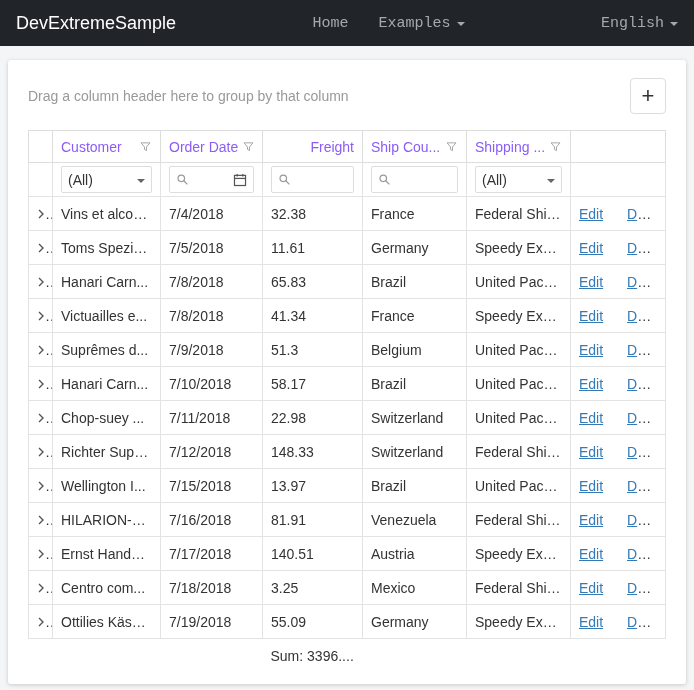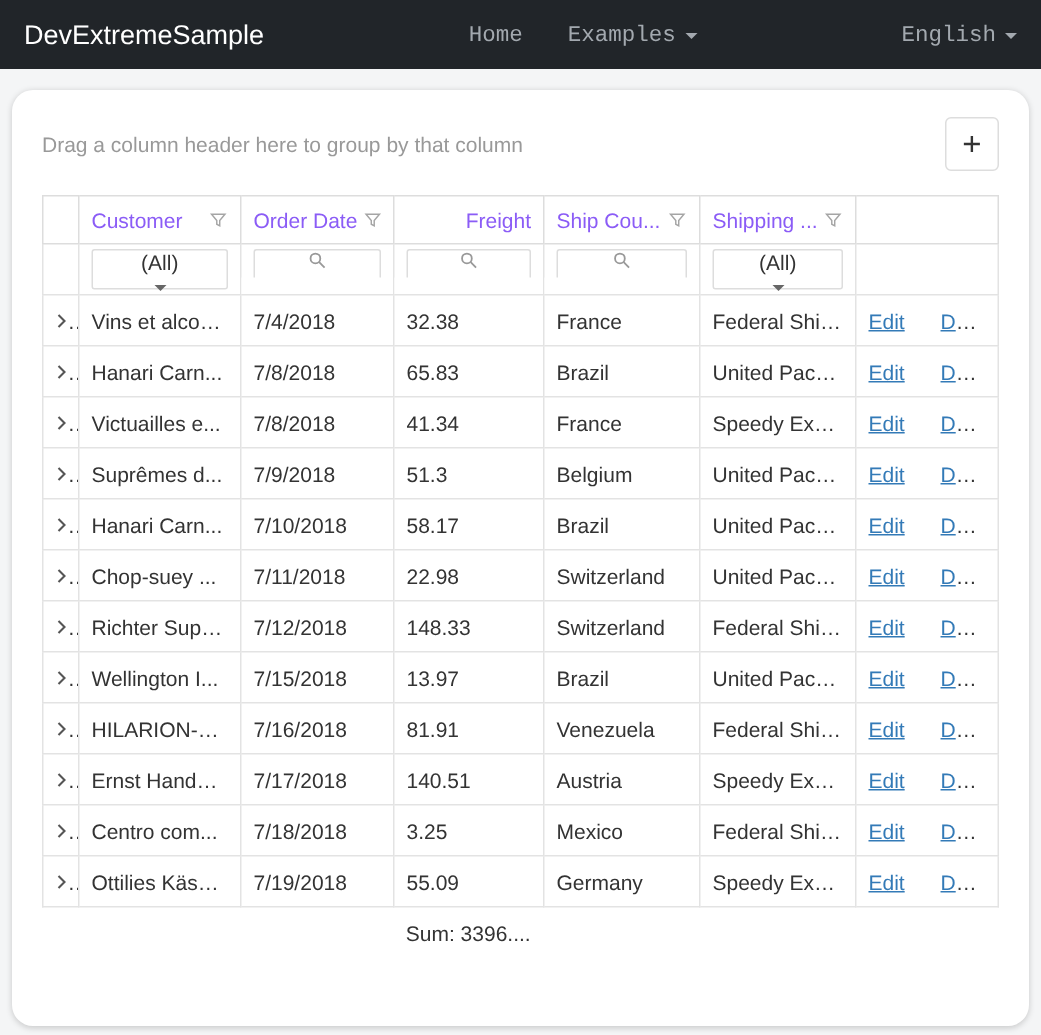--- a/index.html
+++ b/index.html
@@ -28,21 +28,21 @@
   .caret-down {
     width: 0; height: 0; display: inline-block;
     border-left: 4px solid transparent; border-right: 4px solid transparent;
     border-top: 4px solid #a3a9af; margin-top: 2px;
   }
 
   
   .card {
     margin: 14px 8px 0 8px;
     background: #fff;
-    border-radius: 14px;
+    border-radius: 3px;
     box-shadow: 0 1px 4px rgba(0,0,0,.18);
     padding: 18px 20px 16px 20px;
     height: 624px;
   }
 
   
   .toolbar { display: flex; justify-content: space-between; align-items: center; margin-bottom: 16px; }
   .group-panel { color: #999; }
   .add-btn {
     width: 36px; height: 36px;
@@ -63,21 +63,21 @@
   .grid thead th { border-color: #ddd; height: 32px; font-weight: 400; color: #8b5cf6; }
   .th-inner { display: flex; align-items: center; justify-content: space-between; gap: 4px; }
   .th-inner.num { justify-content: flex-end; }
   .filter-icon { flex: 0 0 auto; display: inline-flex; cursor: pointer; }
 
   
   .filter-cell { padding: 3px 3px; }
   .editor {
     display: flex; align-items: center; gap: 5px;
     height: 27px; border: 1px solid #ddd; border-radius: 2px;
-    background: #fff; padding: 0 6px; flex-direction: column;
+    background: #fff; padding: 0 6px;
   }
   .editor input {
     flex: 1; min-width: 0; border: none; outline: none;
     font-family: "Liberation Sans", sans-serif; font-size: 14px; color: #333;
   }
   .editor .sel-text { flex: 1; color: #333; }
   .editor .caret-down { border-top-color: #666; cursor: pointer; }
   .icon { display: inline-flex; flex: 0 0 auto; }
 
   
@@ -258,20 +258,38 @@
     </td>
   </tr>
         <tr>
     <td class="cell-expand">
       <span>
         <svg width="8" height="10" viewBox="0 0 8 10">
                 <path d="M2 1l4 4-4 4" fill="none" stroke="#555" stroke-width="1.4"></path>
               </svg>
       </span>
     </td>
+    <td class="cell-customer">Toms Spezial...</td>
+    <td class="cell-date">7/5/2018</td>
+    <td class="cell-freight">11.61</td>
+    <td class="cell-country">Germany</td>
+    <td class="cell-shipper">Speedy Expr...</td>
+    <td class="cell-actions">
+      <a>Edit</a>
+      <a>Delete</a>
+    </td>
+  </tr>
+        <tr>
+    <td class="cell-expand">
+      <span>
+        <svg width="8" height="10" viewBox="0 0 8 10">
+                <path d="M2 1l4 4-4 4" fill="none" stroke="#555" stroke-width="1.4"></path>
+              </svg>
+      </span>
+    </td>
     <td class="cell-customer">Hanari Carn...</td>
     <td class="cell-date">7/8/2018</td>
     <td class="cell-freight">65.83</td>
     <td class="cell-country">Brazil</td>
     <td class="cell-shipper">United Pack...</td>
     <td class="cell-actions">
       <a>Edit</a>
       <a>Delete</a>
     </td>
   </tr>

